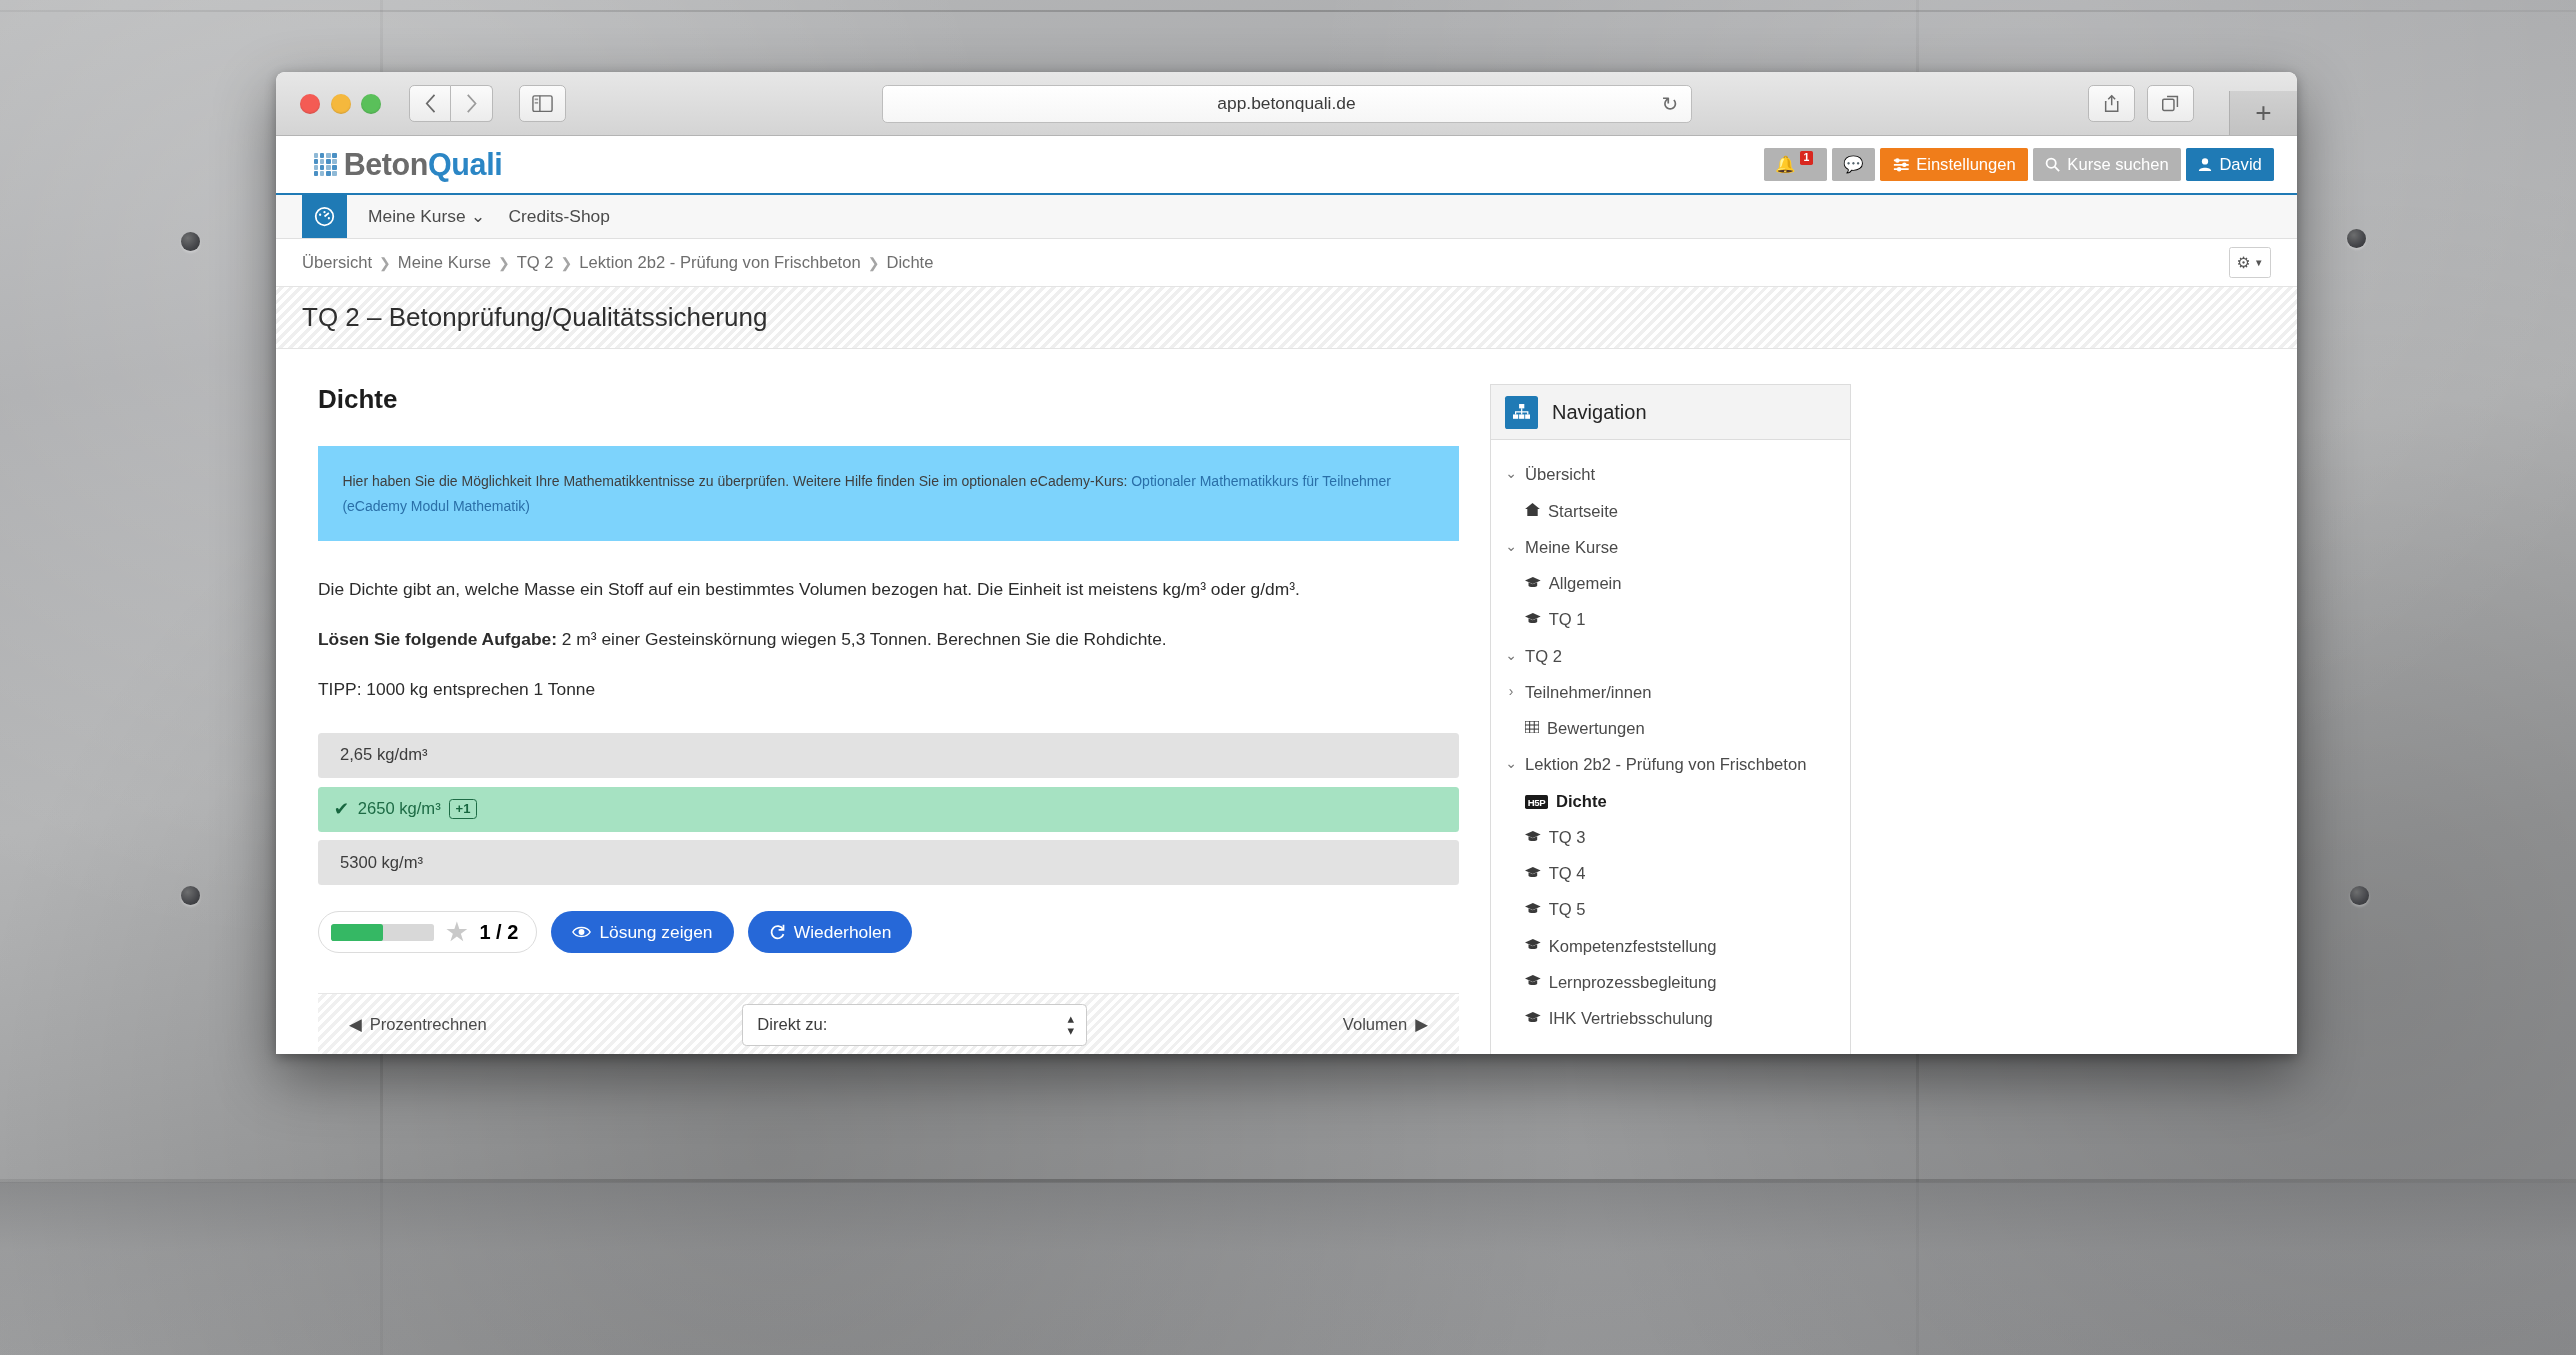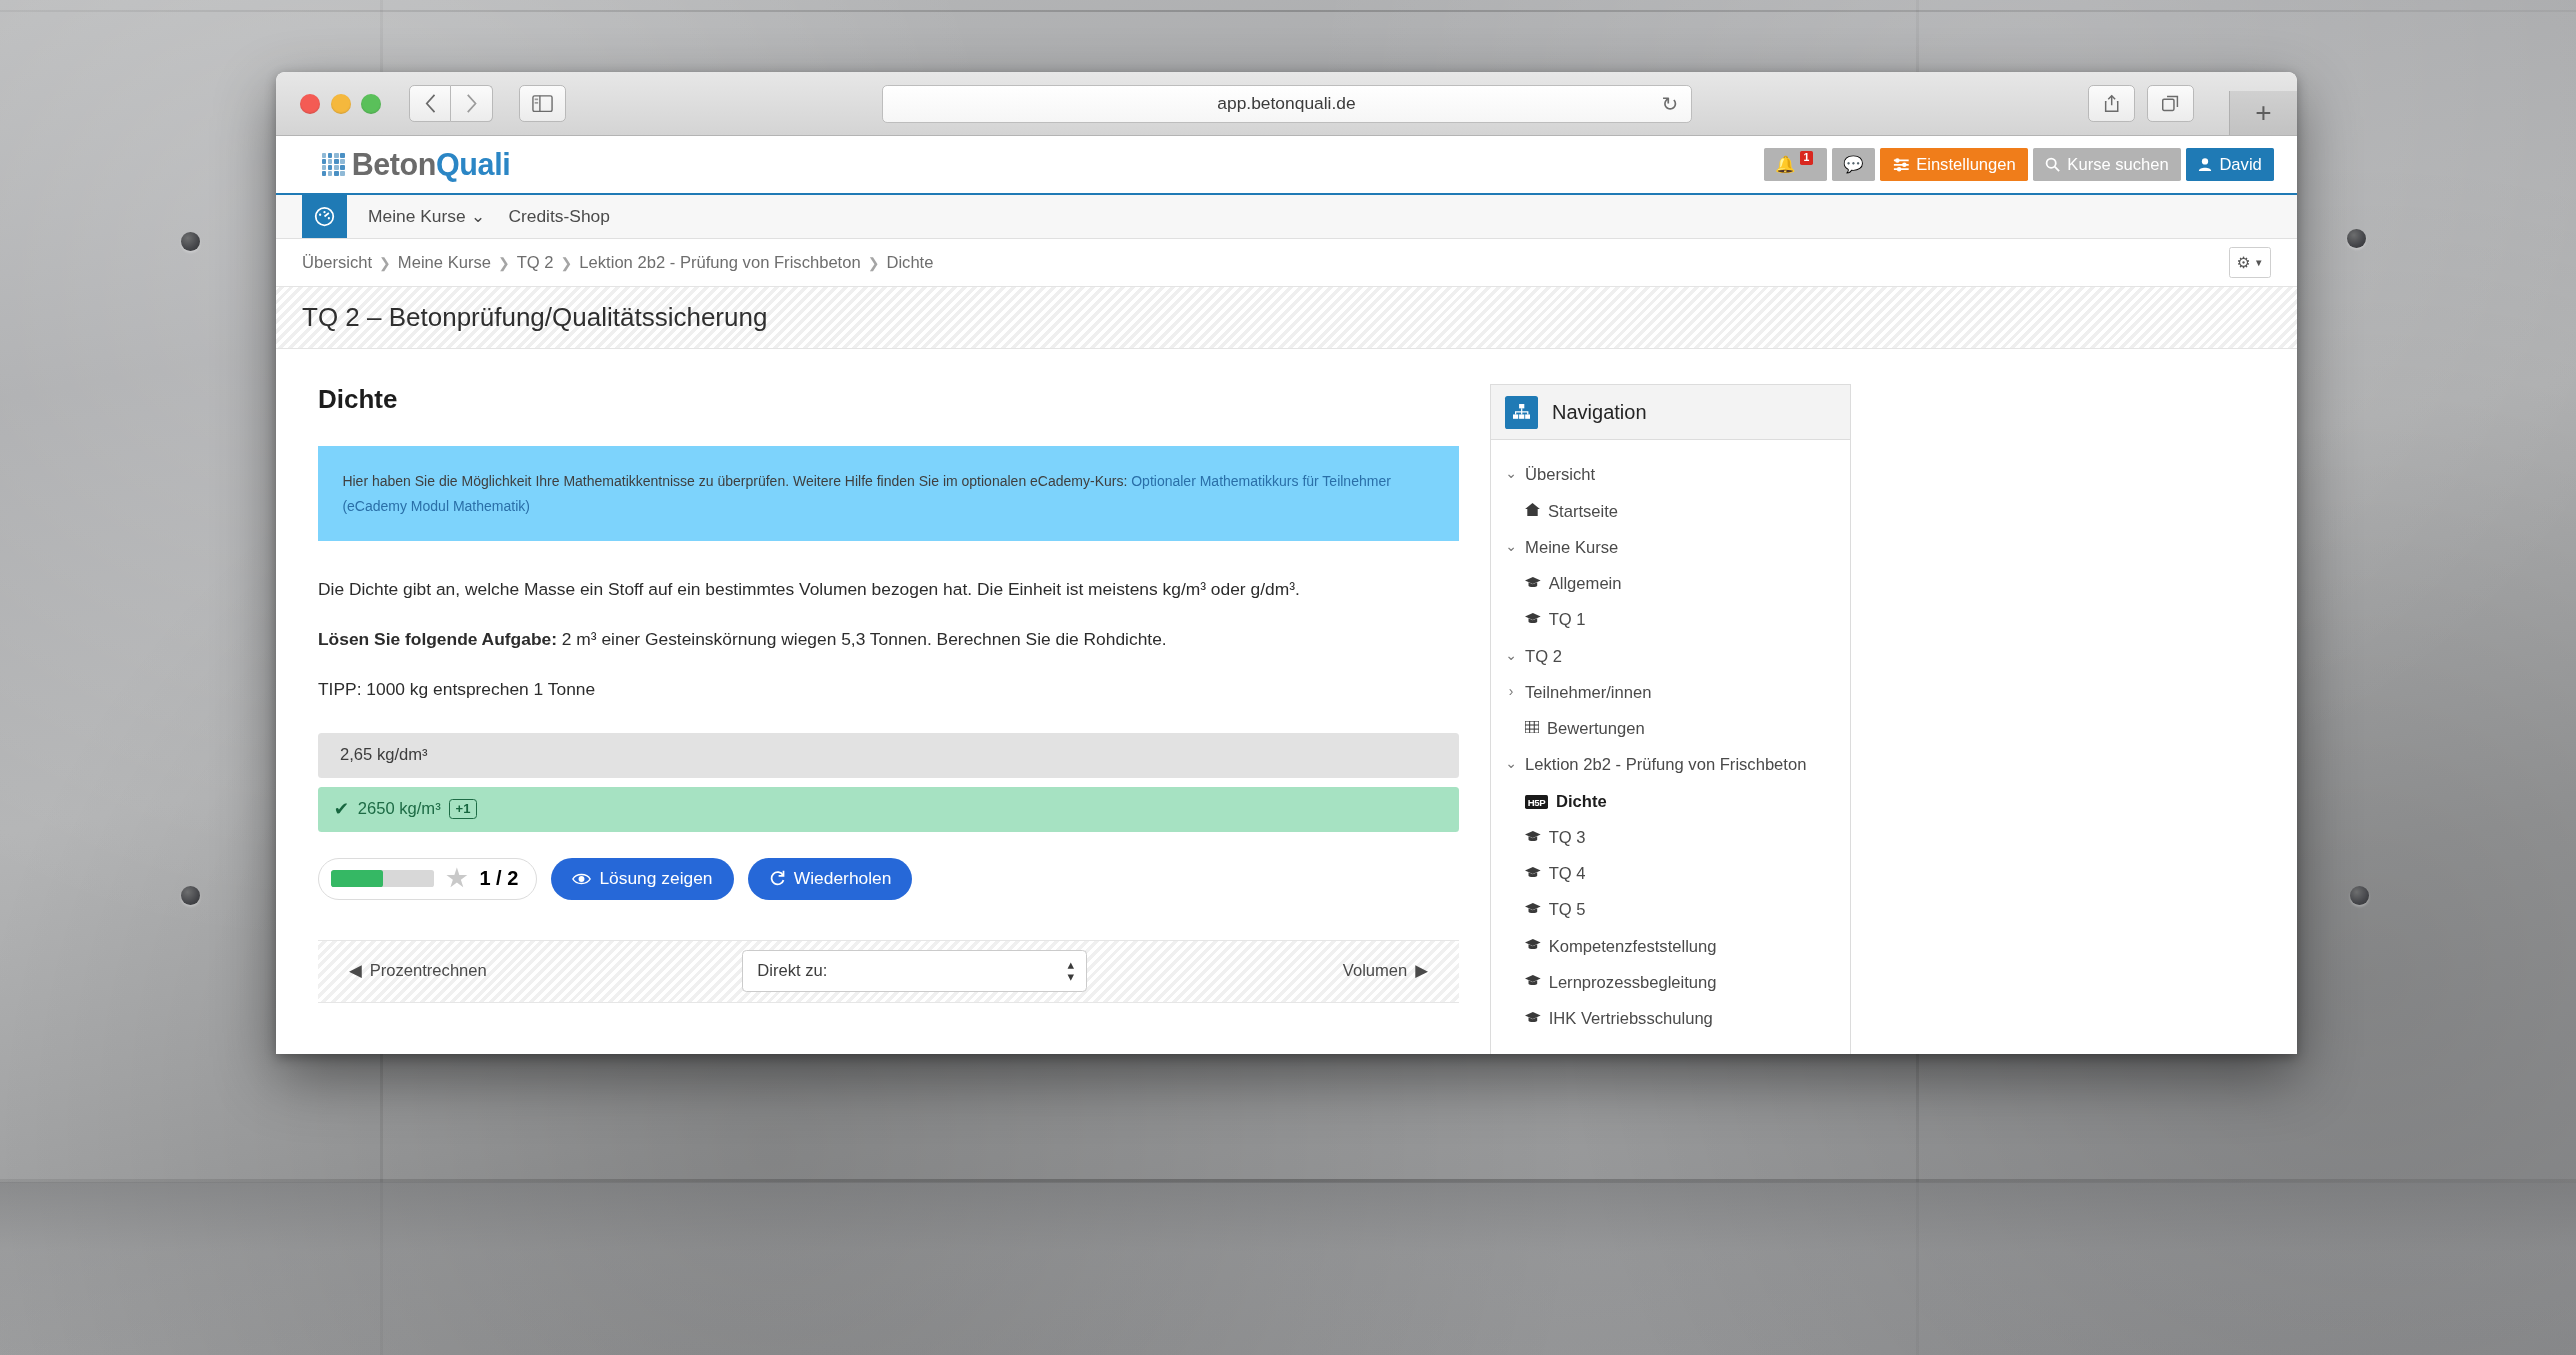--- a/index.html
+++ b/index.html
@@ -102,21 +102,21 @@
     font-size: 28px; color:#5d5d5d; font-weight: 300;
   }
 
   
   .site-header {
     height: 59px; background:#fff;
     border-bottom: 2.6px solid #1f7ab5;
     display:flex; align-items:center; padding: 0 26px;
     position: relative;
   }
-  .logo { display:flex; align-items:center; gap: 7px; margin-left: 20px; }
+  .logo { display:flex; align-items:center; gap: 7px; margin-left: 12px; }
   .logo-grid { display:grid; grid-template-columns:repeat(4,4.4px); grid-auto-rows:4.4px; gap:1.7px; }
   .logo-grid i { display:block; width:4.4px; height:4.4px; background:#4a90c4; border-radius:0.9px; }
   .logo-grid i.g { background:#8fb9d6; }
   .logo-text { font-size: 30.5px; font-weight: 700; letter-spacing:-0.4px; }
   .logo-text .a { color:#6b6b6b; }
   .logo-text .b { color:#2b86c5; }
 
   .hdr-actions { position:absolute; right: 23px; display:flex; align-items:center; gap: 5.2px; }
   .hbtn {
     height: 33px; display:flex; align-items:center; gap: 7px;
@@ -463,20 +463,23 @@
 
       <div class="answers">
         <div class="answer">
           <span>2,65 kg/dm³</span>
         </div>
         <div class="answer correct">
           <span class="chk">✔</span>
           <span>2650 kg/m³</span>
           <span class="plusone">+1</span>
         </div>
+        <div class="answer">
+          <span>5300 kg/m³</span>
+        </div>
       </div>
 
       <div class="toolrow">
         <div class="scorebox">
           <div class="pbar">
               <i id="pbar-fill" style="width: 50%;"></i>
             </div>
           <span class="star">★</span>
           <span class="score">1 / 2</span>
         </div>

